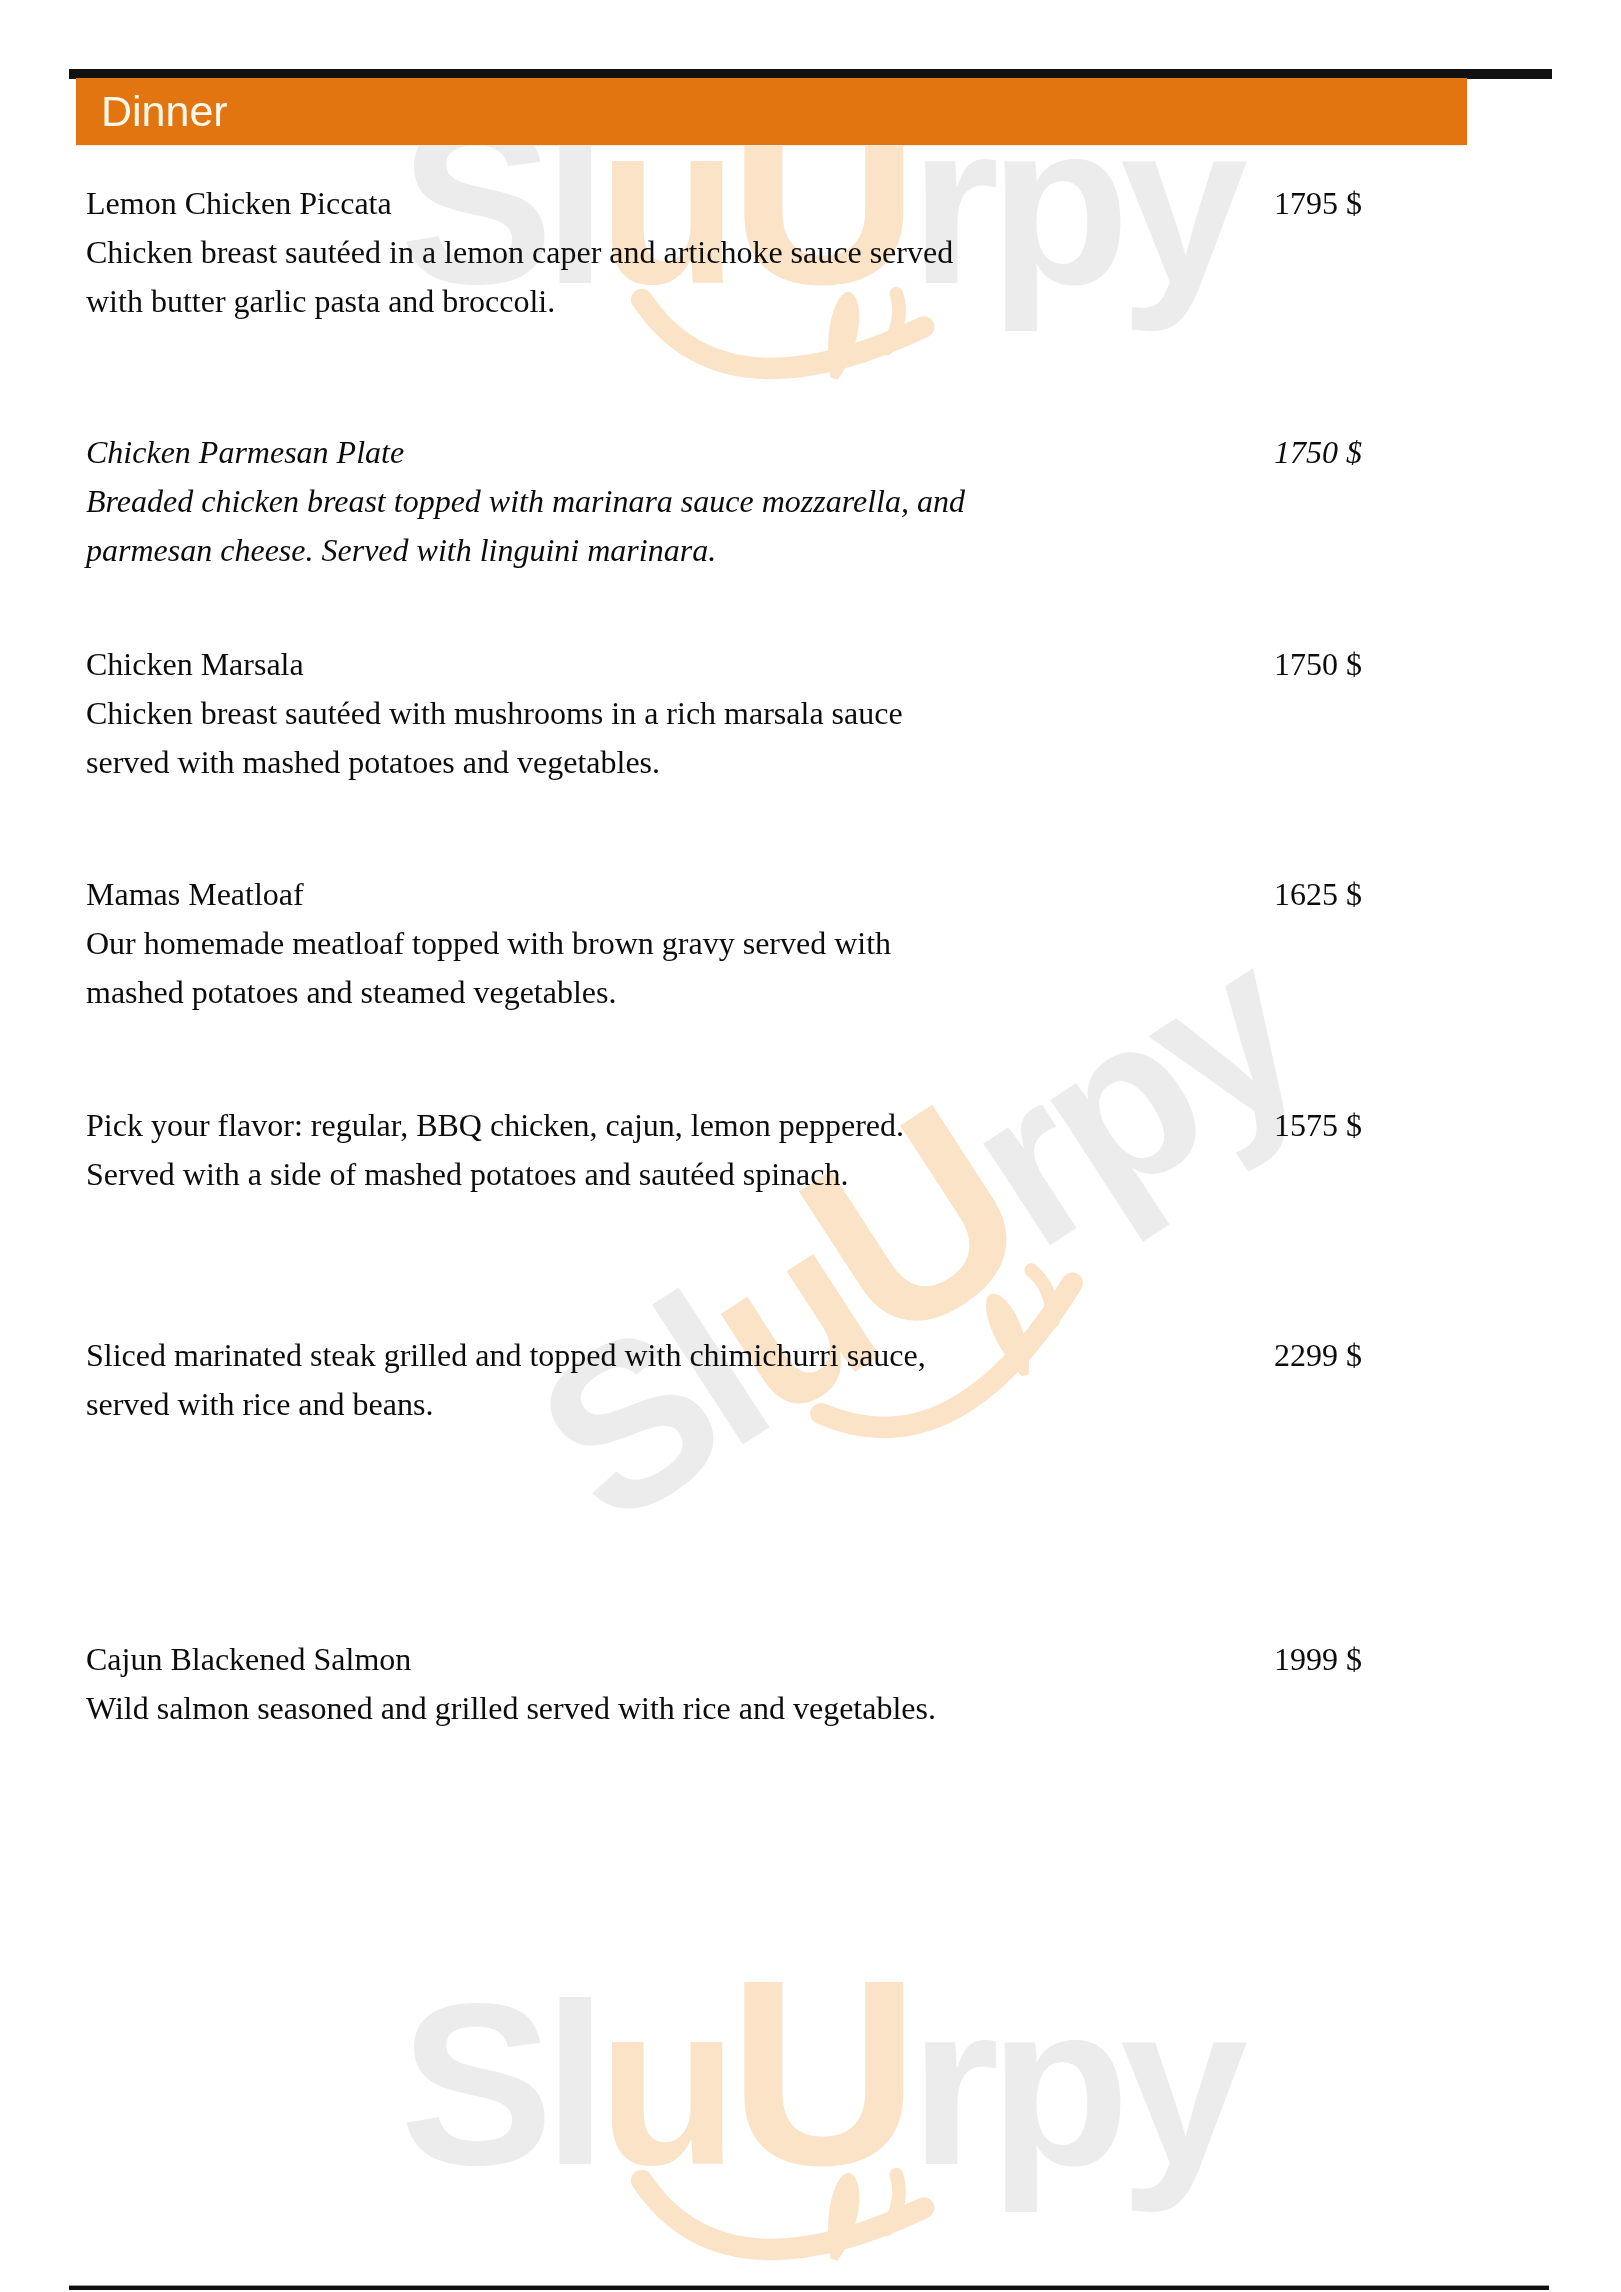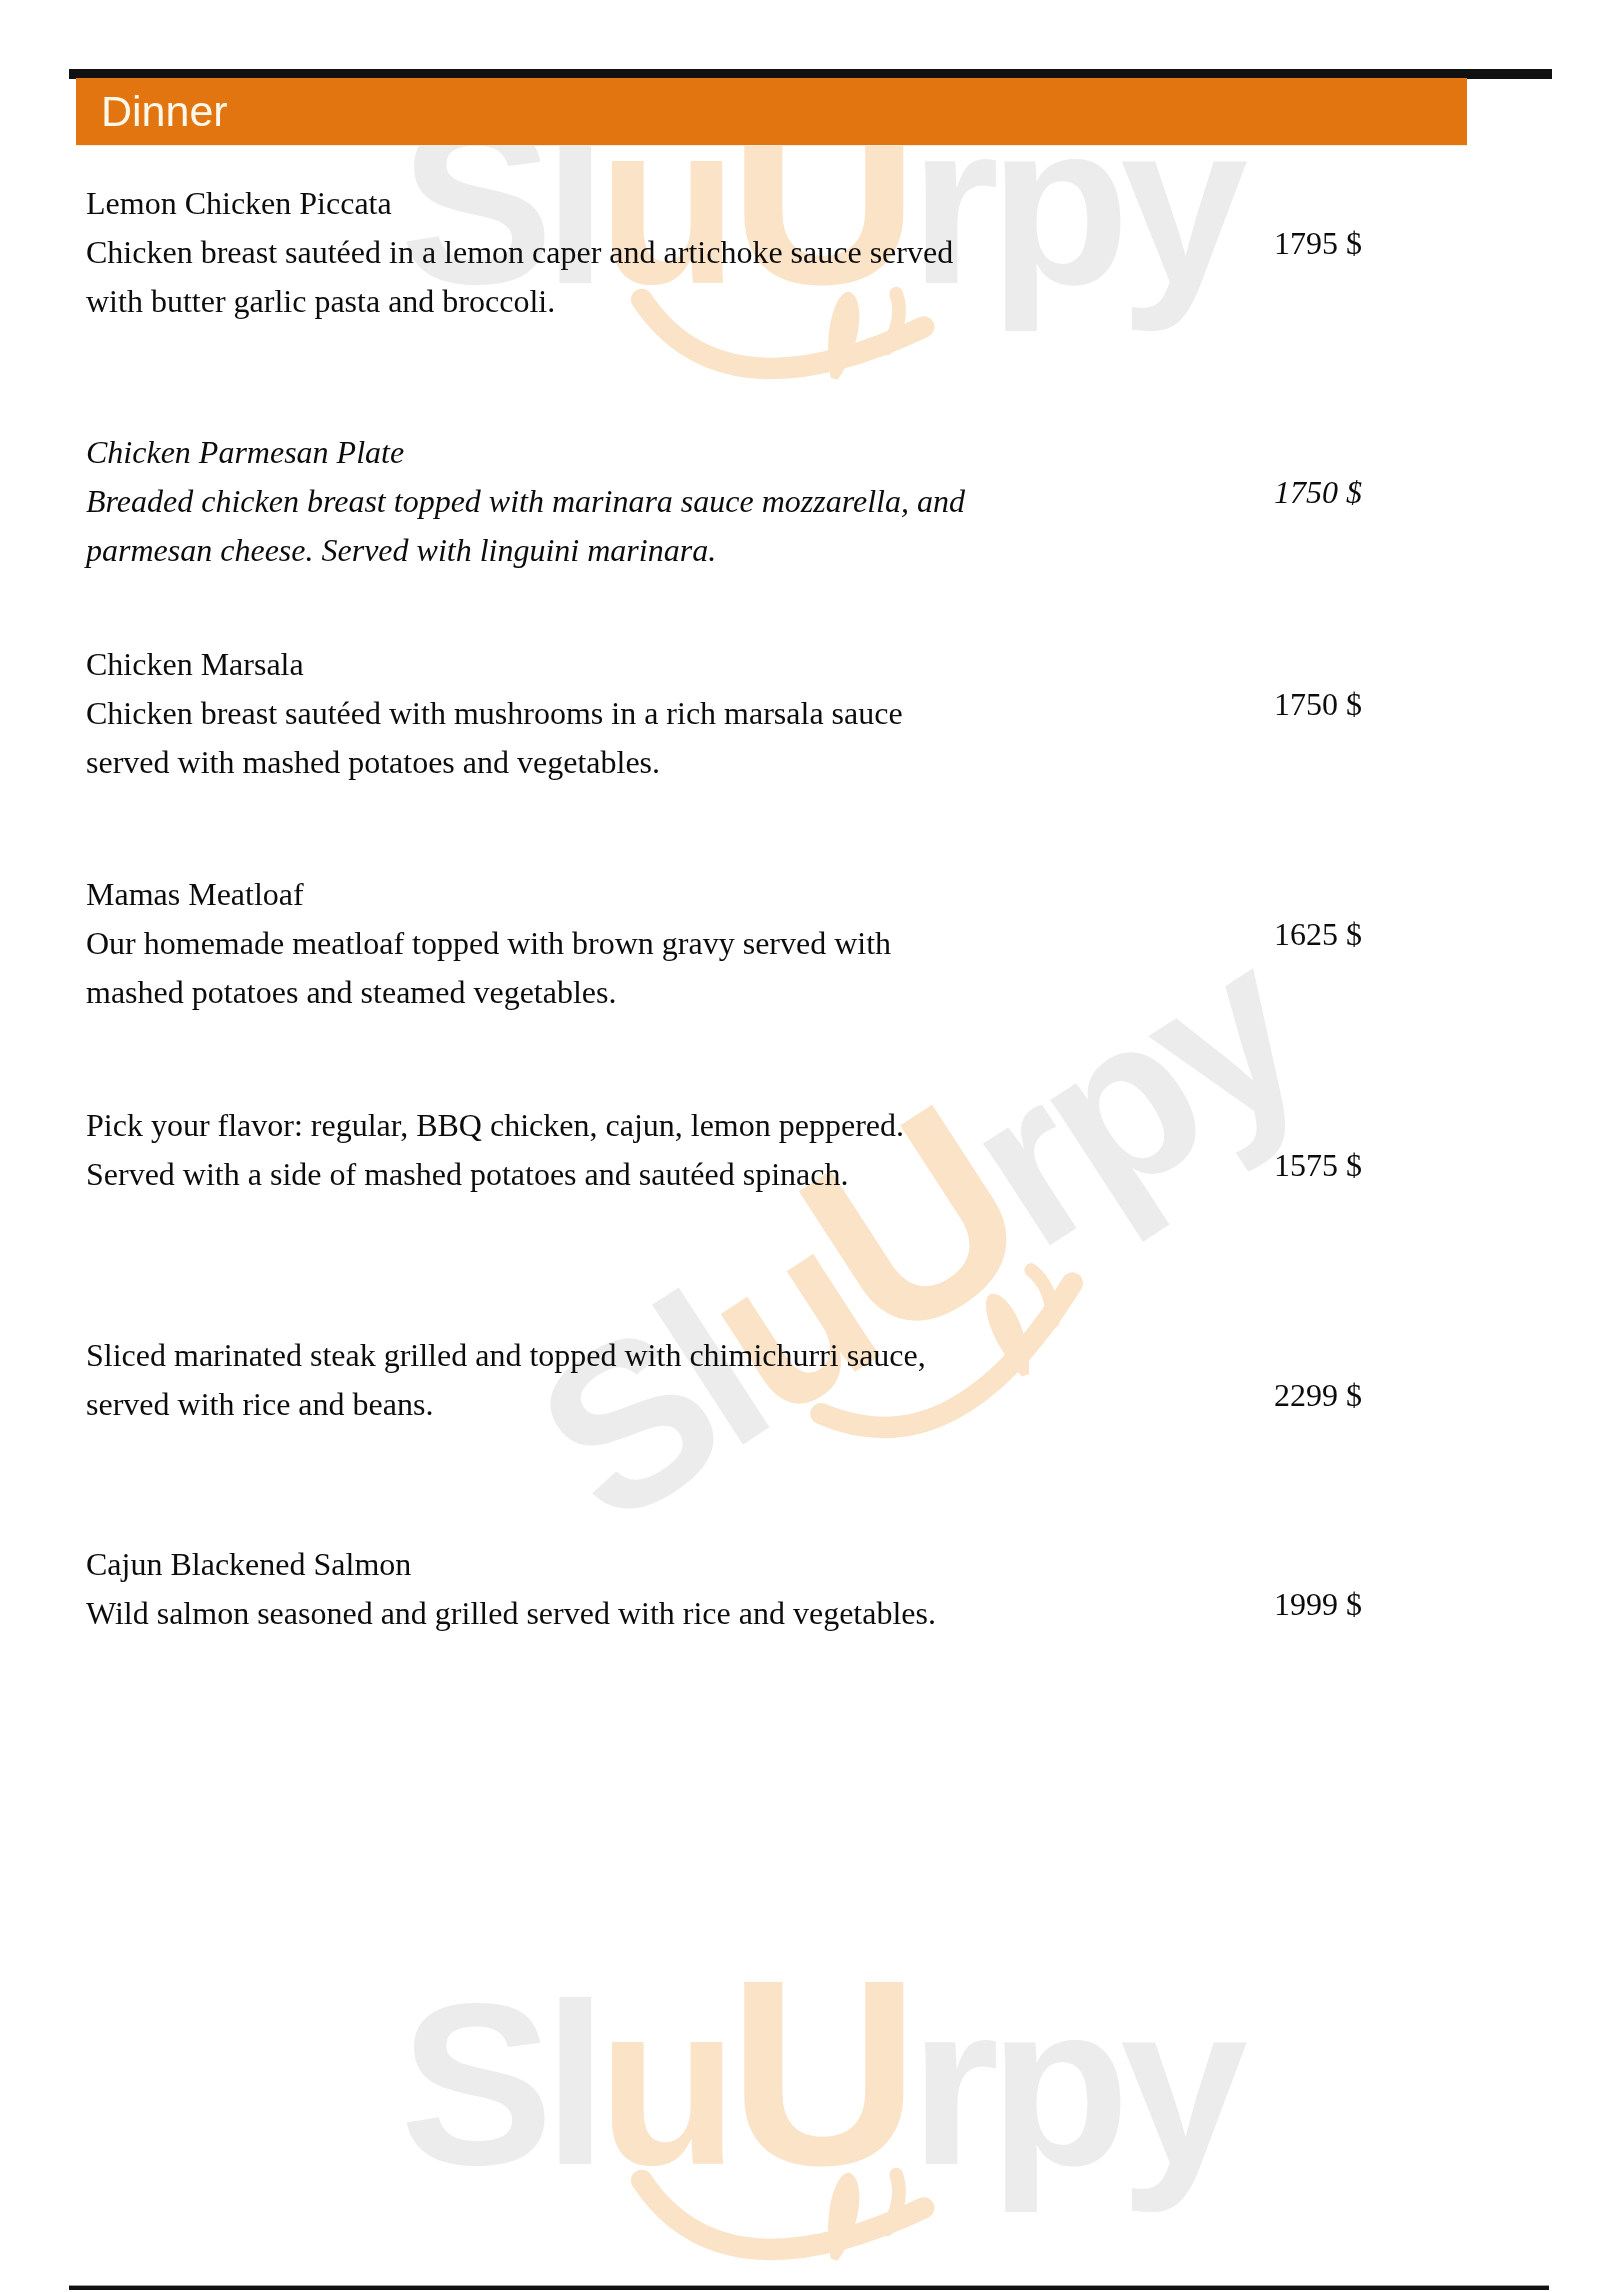--- a/index.html
+++ b/index.html
@@ -57,21 +57,21 @@
     line-height:1;
   }
 
   
   .menu-item{
     position:absolute;left:86px;right:118px;z-index:1;
     color:var(--text-color);
     font-size:32px;line-height:49px;
   }
   .item-name{display:block;}
-  .item-price{position:absolute;left:1188px;top:0;white-space:nowrap;margin-top:40px;}
+  .item-price{position:absolute;left:1188px;top:0;white-space:nowrap;}
   .desc-line{display:block;}
 
   
   .bottom-rule{
     position:absolute;left:69px;top:2285px;width:1480px;height:3.9px;
     background:var(--bar-color);z-index:2;
     border-top:1px solid #9a9a9a;
   }
 </style>
 </head>
@@ -139,21 +139,21 @@
   <div class="menu-item" style="top: 1101px;">
     <span class="item-price">1575 $</span>
     <span class="item-desc"><span class="desc-line">Pick your flavor: regular, BBQ chicken, cajun, lemon peppered.</span><span class="desc-line">Served with a side of mashed potatoes and sautéed spinach.</span></span>
   </div>
 
   <div class="menu-item" style="top: 1331px;">
     <span class="item-price">2299 $</span>
     <span class="item-desc"><span class="desc-line">Sliced marinated steak grilled and topped with chimichurri sauce,</span><span class="desc-line">served with rice and beans.</span></span>
   </div>
 
-  <div class="menu-item" style="top: 1540px;">
+  <div class="menu-item" style="top: 1635px;">
     <span class="item-name">Cajun Blackened Salmon</span>
     <span class="item-price">1999 $</span>
     <span class="item-desc"><span class="desc-line">Wild salmon seasoned and grilled served with rice and vegetables.</span></span>
   </div>
 </div>
 
   <div class="bottom-rule"></div>
 </div>
 
 

